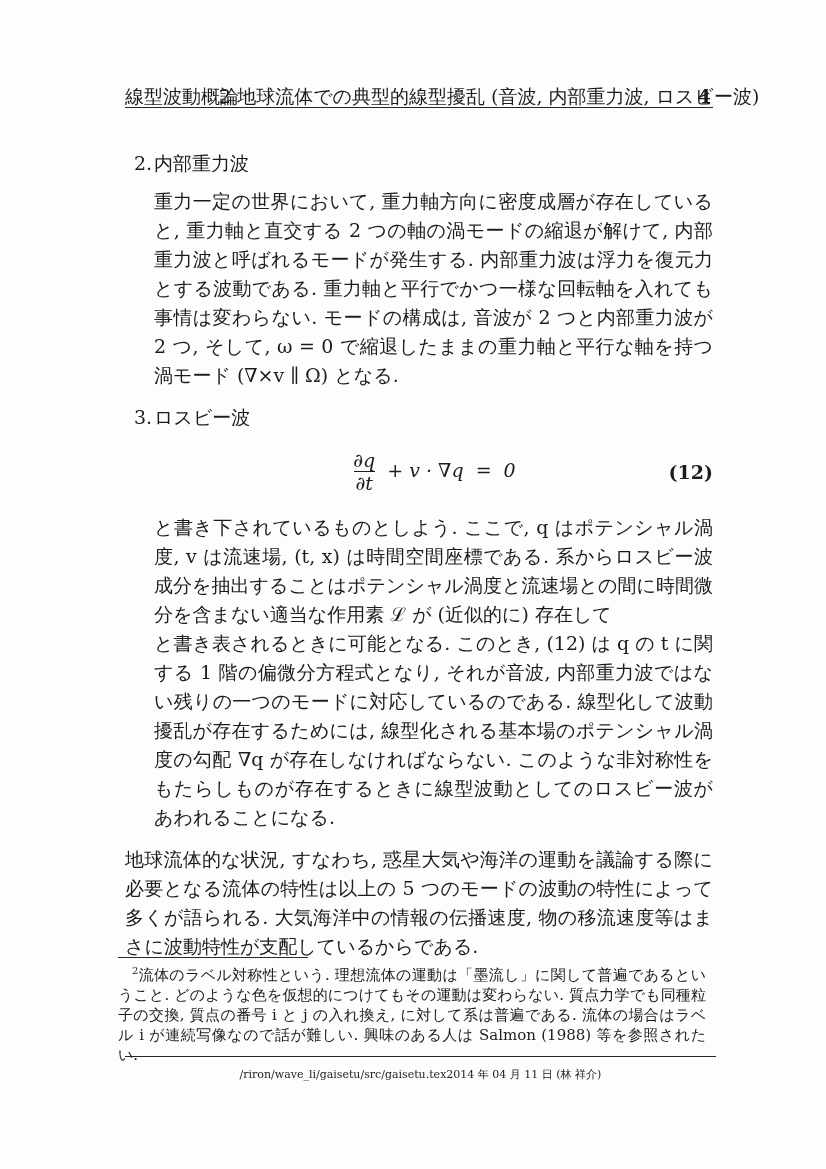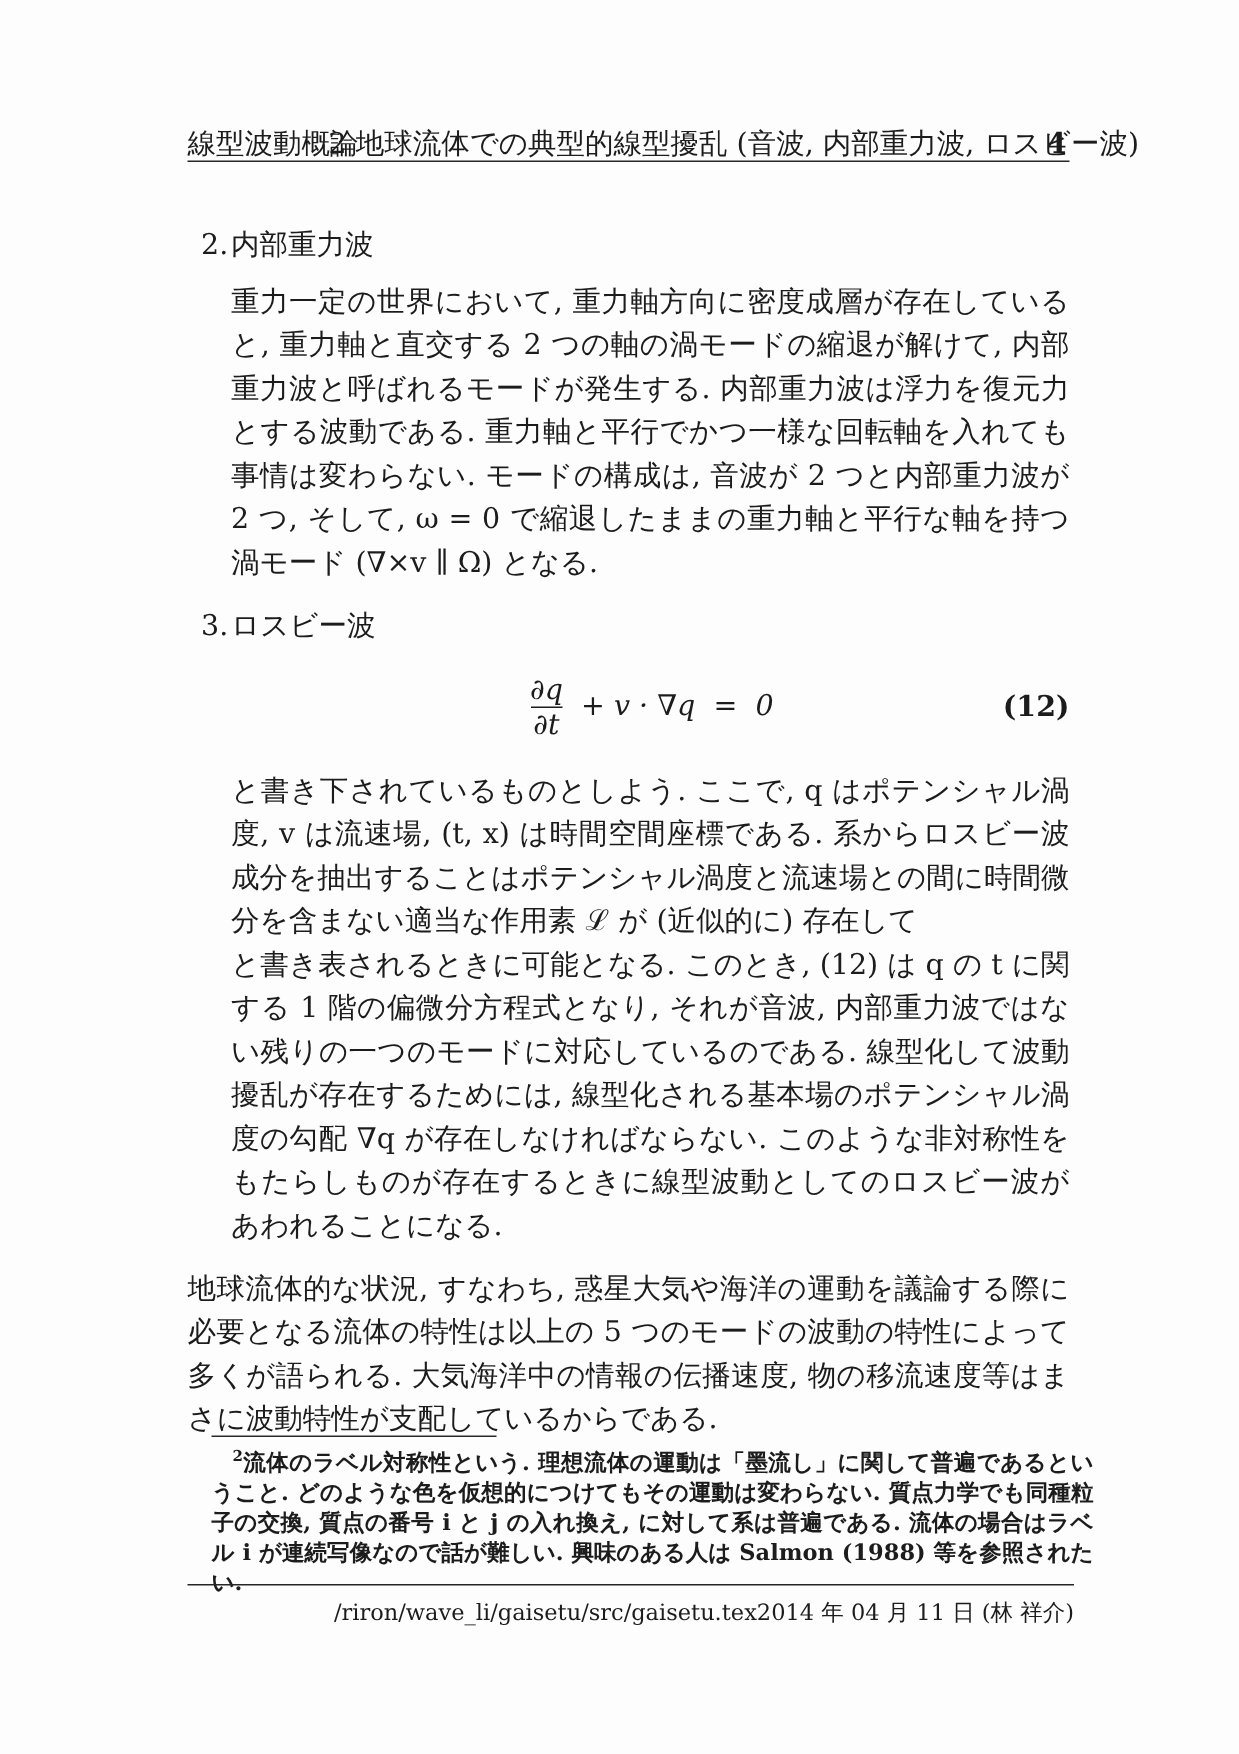--- a/index.html
+++ b/index.html
@@ -44,34 +44,34 @@
   .eq-math { font-style: italic; white-space: pre; }
   .eq-num { position: absolute; right: 0; top: 50%; transform: translateY(-50%); font-style: normal; font-weight: bold; }
   .frac {
     display: inline-flex; flex-direction: column; align-items: center;
     vertical-align: middle; line-height: 22px; margin-right: 4px;
   }
   .frac .den { border-top: 1.2px solid #1c1c1c; padding: 0 2px; }
   .frac .num { padding: 0 2px; }
   .closing { margin-top: 15px; }
   
-  .footnote-block { position: absolute; left: 141px; top: 957px; width: 588px; font-weight: bold; }
+  .footnote-block { position: absolute; left: 118px; top: 957px; width: 588px; }
   .footnote-rule { width: 190px; border-top: 1.2px solid #2a2a2a; margin: 0 0 7px 0; }
   .footnote-text {
     margin: 0; font-size: 15px; line-height: 20px;
     text-align: justify; text-indent: 14px;
   }
   .footnote-text sup { font-size: 10px; line-height: 0; }
   
   .page-footer {
     position: absolute; left: 125px; top: 1056px; width: 591px;
     border-top: 1.3px solid #262626;
     padding-top: 8px;
-    display: flex; justify-content: flex-end;
-    font-size: 15px; line-height: 20px;
+    display: flex; justify-content: center;
+    font-size: 11px; line-height: 20px;
   }
 </style>
 </head>
 <body>
 
 <div class="page">
 
   <div class="running-header">
     <span class="title-left">線型波動概論</span>
     <span class="title-overlap">2 地球流体での典型的線型擾乱 (音波, 内部重力波, ロスビー波)</span>

